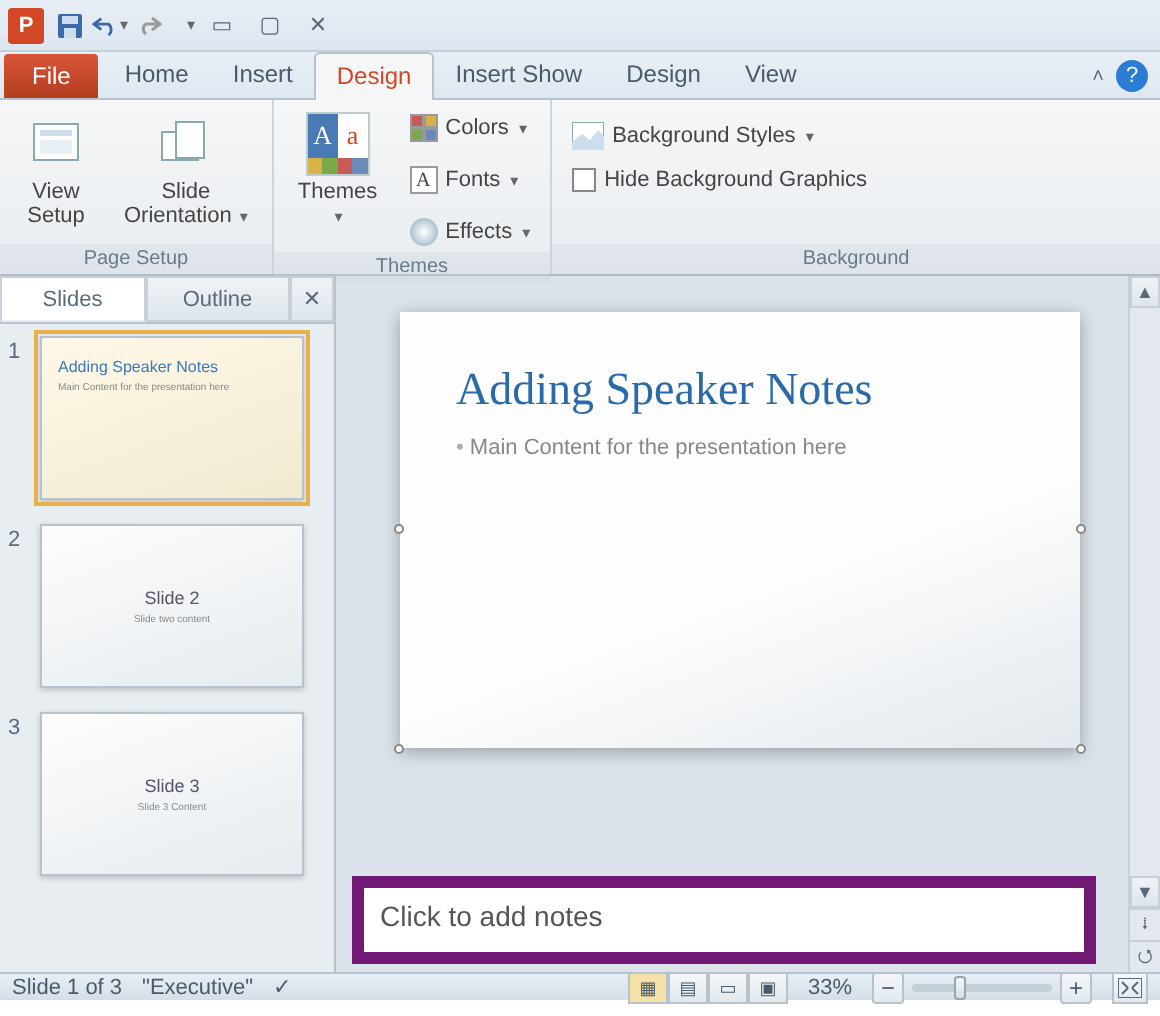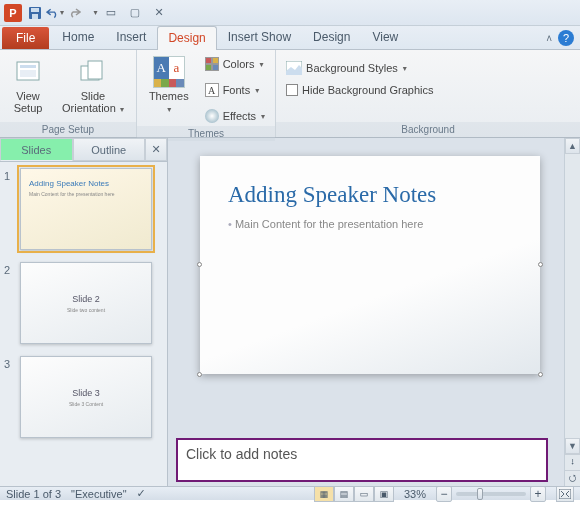--- a/index.html
+++ b/index.html
@@ -38,21 +38,21 @@
 .minibtn { display: flex; align-items: center; gap: 4px; padding: 2px 4px; cursor: pointer; font-size: 11px; color:#444; border-radius:2px; height:20px;}
 .color-sw{width:14px;height:14px;display:grid;grid-template-columns:1fr 1fr;grid-template-rows:1fr 1fr;}
 .color-sw div{border:.5px solid #999;}
 .chk { width:12px; height:12px; border:1px solid #888; background:#fff; display:inline-block;}
 
 
 .workspace { display: flex; height: 348px; background: #dbe2ea; }
 .sidepanel { width: 168px; background: #e8edf2; border-right: 1px solid #b8c2cc; display:flex; flex-direction:column;}
 .sidetabs { height: 24px; display: flex; border-bottom: 1px solid #b8c2cc;}
 .sidetab { flex:1; display:flex; align-items:center; justify-content:center; font-size:11px; color:#5a6a7a; border:1px solid #c7cfd7; background:linear-gradient(#f0f3f6,#dde4eb); cursor:pointer;}
-.sidetab.active { background: #86efac; border-bottom-color: #e8edf2; font-weight:500;}
+.sidetab.active { background: #ffffff; border-bottom-color: #e8edf2; font-weight:500;}
 .sidetabs .close { width:22px; flex:none; }
 .thumbs { flex:1; overflow:auto; padding: 6px 4px;}
 .thumb-row { display:flex; gap:4px; margin-bottom:12px; }
 .thumb-num { width:12px; font-size:11px; color:#5a6a7a; padding-top:2px;}
 .thumb { width: 132px; height: 82px; background: linear-gradient(160deg,#fdfdfd,#e6ebef); border:1px solid #b8c2cc; box-shadow: 0 1px 3px rgba(0,0,0,.2); padding:10px 8px; cursor:pointer;}
 .thumb.active { outline: 2px solid #e8b04a; outline-offset:1px; background:linear-gradient(160deg,#fff8e8,#f0ead0);}
 .thumb .tt { font-size:8px; color:#2a6aa8; margin-bottom:3px;}
 .thumb.active .tt { color:#3a7ab8;}
 .thumb .tc { font-size:5px; color:#888;}
 .thumb.cen { text-align:center; display:flex; flex-direction:column; justify-content:center; align-items:center;}
@@ -65,21 +65,21 @@
 .slide-body { font-size: 11px; color: #888; }
 .slide-body::before { content:"• "; color:#aab;}
 .handle { position:absolute; width:5px; height:5px; border:1px solid #888; background:#fff; border-radius:50%;} .h-bl{bottom:-3px;left:-3px;} .h-br{bottom:-3px;right:-3px;}
 .h-ml{top:50%;left:-3px;margin-top:-3px;} .h-mr{top:50%;right:-3px;margin-top:-3px;}
 
 .vscroll { position:absolute; right:0; top:0; bottom:0; width:16px; background:#e2e8ed; border-left:1px solid #c5cfd8; display:flex; flex-direction:column;}
 .vscroll .arr { height:16px; display:flex; align-items:center; justify-content:center; font-size:9px; color:#5a6a7a; background:linear-gradient(#f0f3f6,#dde4eb); border:1px solid #c7cfd7; cursor:pointer;}
 .vscroll .track { flex:1; }
 .vscroll .sp { height:16px; border-top:1px solid #c7cfd7; display:flex; align-items:center; justify-content:center; font-size:9px; color:#5a6a7a; cursor:pointer;}
 
-.notes { height: 44px; background:#fff; border:2px solid #701a75; margin-top:6px; margin-right:16px; padding:6px 8px; font-size:14px; color:#555; cursor:text;}
+.notes { height: 44px; background:#fff; border:6px solid #701a75; margin-top:6px; margin-right:16px; padding:6px 8px; font-size:14px; color:#555; cursor:text;}
 
 
 .statusbar { height: 14px; background: linear-gradient(#e8eef5,#d5dee8); border-top:1px solid #b8c2cc; display:flex; align-items:center; padding: 0 6px; font-size:11px; color:#4a5a6a; gap:10px;}
 .statusbar .spacer { flex:1; }
 .viewbtns { display:flex; gap:0;}
 .viewbtn { width:20px; height:16px; border:1px solid #b8c2cc; background:linear-gradient(#f5f7f9,#e2e8ed); display:flex; align-items:center; justify-content:center; font-size:9px; cursor:pointer;}
 .viewbtn.active { background:#f5e0a8;}
 .zoom { display:flex; align-items:center; gap:4px;}
 .zbtn { width:16px; height:16px; border:1px solid #b8c2cc; border-radius:2px; background:linear-gradient(#f5f7f9,#e2e8ed); display:flex; align-items:center; justify-content:center; cursor:pointer; font-size:12px; line-height:1;}
 .zslider { width:70px; height:4px; background:#c5cfd8; position:relative; border-radius:2px;}

